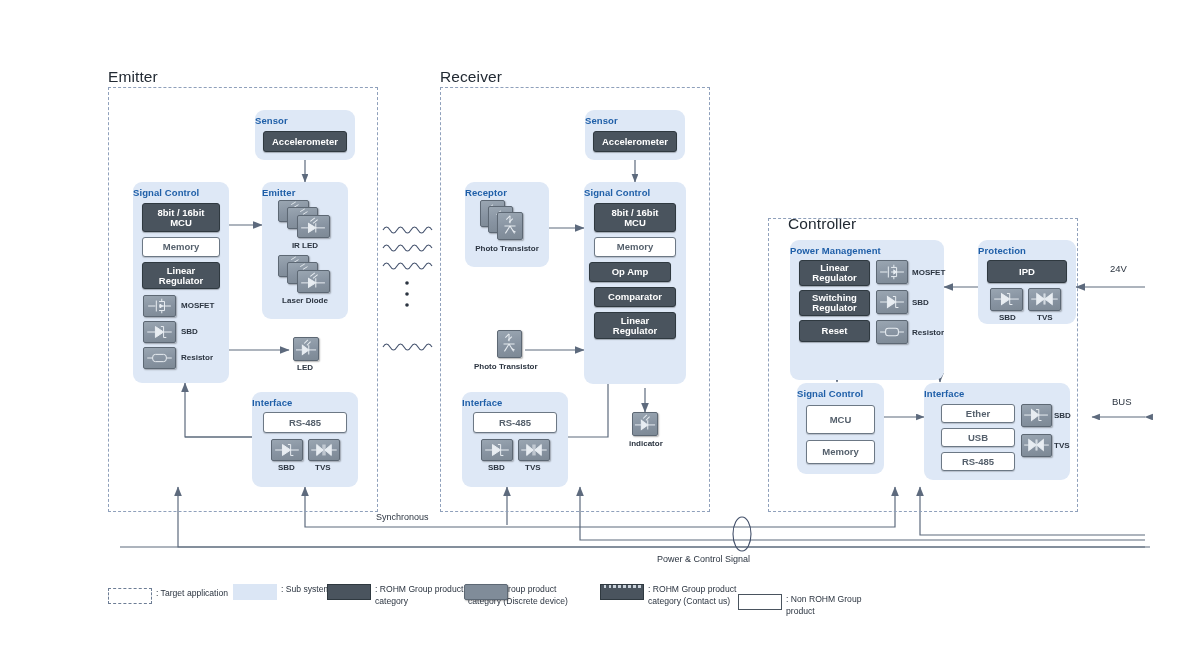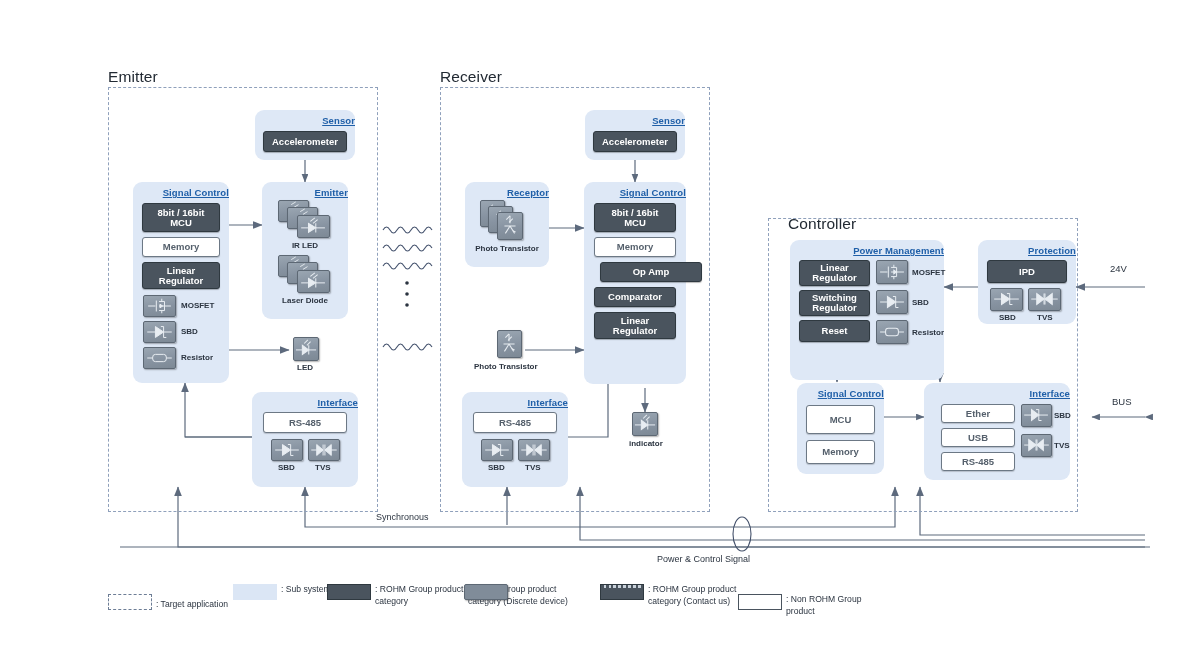--- a/index.html
+++ b/index.html
@@ -27,22 +27,22 @@
   }
 
   
   .subsys {
     position:absolute;
     background:#dee8f6;
     border-radius:9px;
   }
   .subsys > .sub-title {
     position:absolute; left:0; right:0; top:5px;
-    text-align:right; font-size:9.5px; font-weight:bold; color:#1f5fa8;
-    letter-spacing:0.1px; white-space:nowrap;text-decoration:underline;
+    text-align:left; font-size:9.5px; font-weight:bold; color:#1f5fa8;
+    letter-spacing:0.1px; white-space:nowrap;
   }
 
   
   .chip {
     position:absolute;
     display:flex; align-items:center; justify-content:center;
     text-align:center; line-height:1.05;
     font-weight:bold; font-size:9.5px;
     border-radius:3px;
     white-space:pre-line;
@@ -397,21 +397,21 @@
       </div>
     </div>
     <div class="disc-label center" style="left:0; right:0; top:62px; text-align:center;">Photo Transistor</div>
   </div>
 
   <div class="subsys" style="left:584px; top:182px; width:102px; height:202px;">
     <div class="sub-title">Signal Control</div>
     <div class="chip dark" style="left:10px; top:21px; width:82px; height:29px;">8bit / 16bit
 MCU</div>
     <div class="chip white" style="left:10px; top:55px; width:82px; height:20px;">Memory</div>
-    <div class="chip dark" style="left:16px; top:80px; width:102px; height:20px;text-align:right;">Op Amp</div>
+    <div class="chip dark" style="left:5px; top:80px; width:82px; height:20px;text-align:right;">Op Amp</div>
     <div class="chip dark" style="left:10px; top:105px; width:82px; height:20px;">Comparator</div>
     <div class="chip dark" style="left:10px; top:130px; width:82px; height:27px;">Linear
 Regulator</div>
   </div>
 
   <div class="disc" style="left:497px; top:330px; width:25px; height:28px;">
     <svg viewBox="0 0 25 28">
         <g stroke="#e8edf2" stroke-width="1.1" fill="none">
       <path d="M12 3 V11"></path>
           <path d="M6 14 H18"></path>
@@ -598,21 +598,21 @@
     </div>
     <div class="disc-label" style="left:130px; top:58px;">TVS</div>
   </div>
 
   <div class="flabel big" style="left:1112px; top:396px;">BUS</div>
 
   <div class="flabel" style="left:376px; top:512px;">Synchronous</div>
   <div class="flabel" style="left:657px; top:554px;">Power &amp; Control Signal</div>
 
   <div class="legend">
-    <div class="lg-item" style="left:108px; top:10px;align-items:flex-end;">
+    <div class="lg-item" style="left:108px; top:4px;">
       <div class="lg-swatch dashed"></div>
       <div class="lg-text">: Target application</div>
     </div>
     <div class="lg-item" style="left:233px; top:0;">
       <div class="lg-swatch sub"></div>
       <div class="lg-text">: Sub system</div>
     </div>
     <div class="lg-item" style="left:327px; top:0;">
       <div class="lg-swatch dark"></div>
       <div class="lg-text">: ROHM Group product

